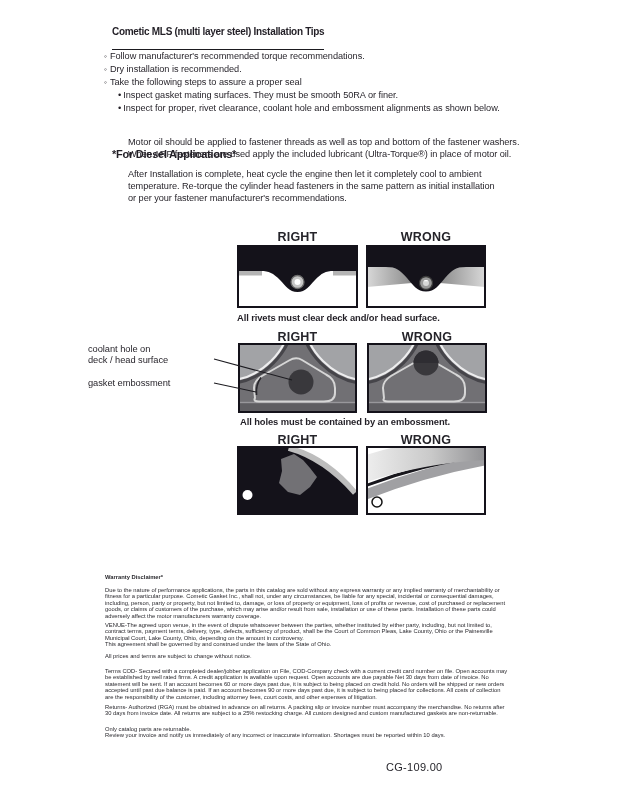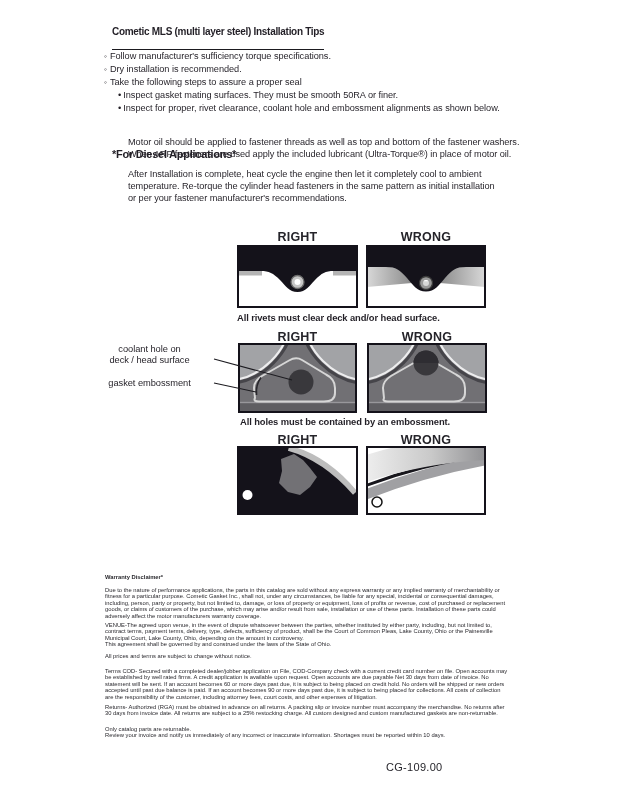--- a/index.html
+++ b/index.html
@@ -21,40 +21,40 @@
   .brow { display:flex; align-items:baseline; }
   .brow .dot  { font-size:8.5px; margin-right:3px; }
   .brow.sub   { padding-left:14px; }
   .brow.sub .dot { font-size:9.5px; margin-right:2px; }
 
   .h2 { font-size:11px; font-weight:bold; letter-spacing:-0.25px; white-space:nowrap;margin-top:24px; }
   .body-par { font-size:9.2px; letter-spacing:-0.05px; line-height:12.1px; white-space:pre-line;margin-left:16px; }
 
   .dg-head { font-size:12.5px; font-weight:bold; letter-spacing:0.2px; text-align:center; color:#25242a; }
   .dg-cap  { font-size:9.4px; font-weight:bold; letter-spacing:-0.1px; white-space:pre-line; line-height:11px; }
-  .callout { font-size:9.3px; letter-spacing:-0.05px; line-height:11px; text-align:center; white-space:pre-line; }
+  .callout { font-size:9.3px; letter-spacing:-0.05px; line-height:11px; text-align:left; white-space:pre-line; }
 
   .wblock { left:105px; width:440px; font-size:5.8px; line-height:6.4px; white-space:pre-line; color:#2a292e; }
   .wblock.bold { font-weight:bold; }
 
   .cat-code { font-size:11px; letter-spacing:0.3px; color:#26252b; white-space:nowrap; }
 
   svg { display:block; }
 </style>
 </head>
 <body>
 
 <div class="page">
 
   <div class="abs doc-title">Cometic MLS (multi layer steel) Installation Tips</div>
 
   <div class="abs bullets">
     <div class="brow">
         <span class="dot">◦</span>
-        <span>Follow manufacturer's sufficiency torque specifications.</span>
+        <span>Follow manufacturer's recommended torque recommendations.</span>
       </div>
     <div class="brow">
         <span class="dot">◦</span>
         <span>Dry installation is recommended.</span>
       </div>
     <div class="brow">
         <span class="dot">◦</span>
         <span>Take the following steps to assure a proper seal</span>
       </div>
     <div class="brow sub">

